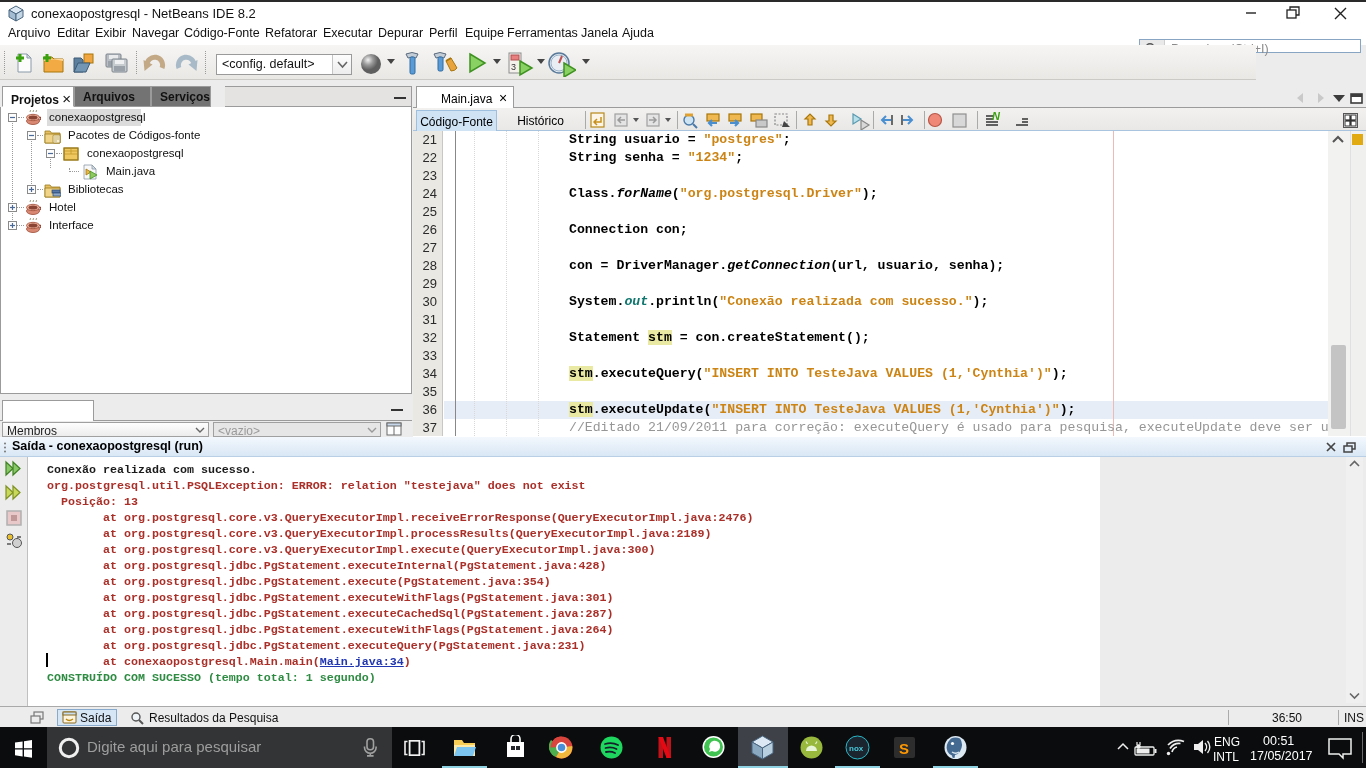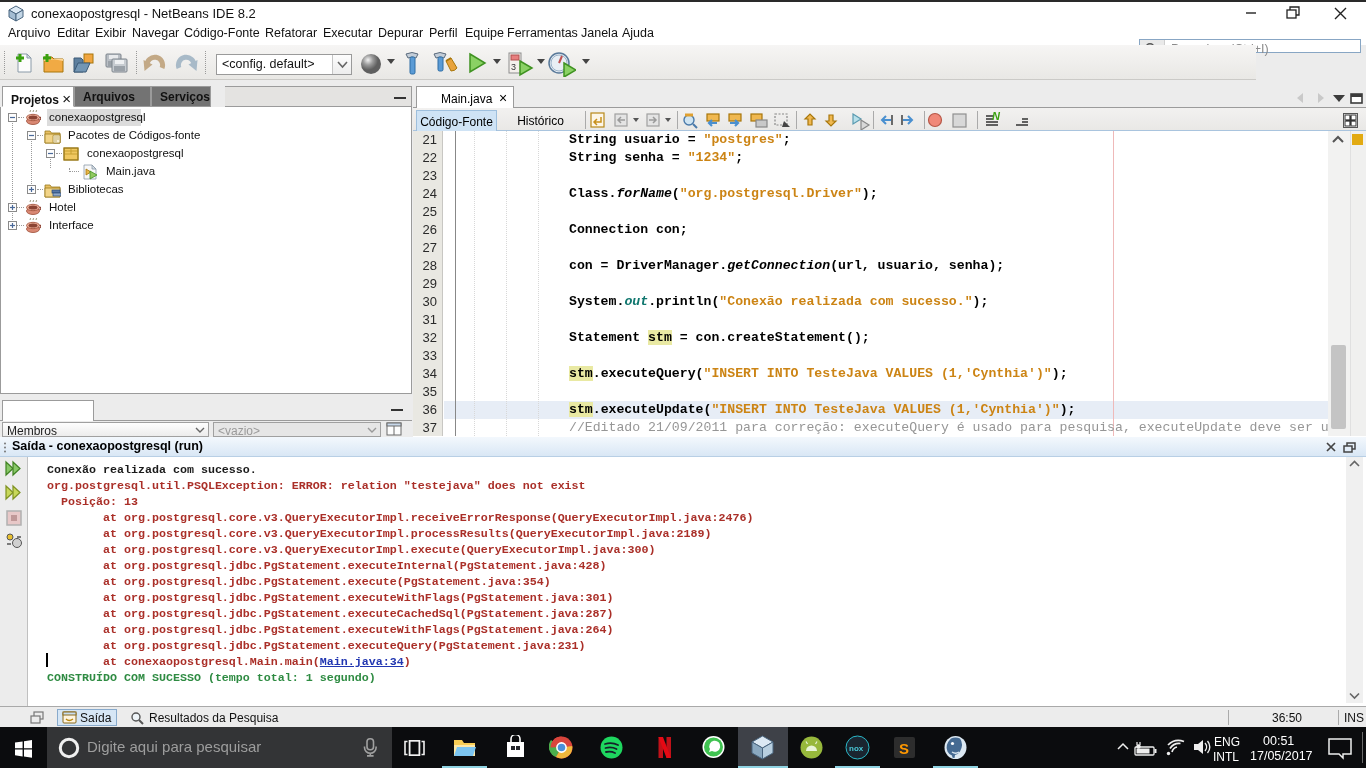--- a/index.html
+++ b/index.html
@@ -46,21 +46,21 @@
 #code .ln { position:absolute; left:61px; height:18px; }
 .str { color:#cc8414; }
 .cmt { color:#969696; font-weight:normal; }
 .it { font-style:italic; }
 .grn { color:#0f766e; font-style:italic; }
 .occ { background:#e9e9a3; }
 #curline { position:absolute; left:31px; top:270px; width:884px; height:18px; background:#e7edf6; }
 #redline { position:absolute; left:700px; top:0; width:1px; height:305px; background:#efb9b9; }
 #edscroll { position:absolute; left:915px; top:0; width:22px; height:305px; background:#f2f2f1; }
 #edstripe { position:absolute; left:937px; top:0; width:16px; height:305px; background:#f0f0ef; border-left:1px solid #e0e0e0;}
-#output { left:0; top:437px; width:1366px; height:269px; background:#fff; }
+#output { left:0; top:437px; width:1100px; height:269px; background:#fff; }
 #outtitle { position:absolute; left:0; top:0; width:1366px; height:20px; background:linear-gradient(#f3f8fd,#d9e7f5); border-bottom:1px solid #b8cfe5; font-size:12.5px; font-weight:bold; padding:2px 0 0 12px; }
 #outside { position:absolute; left:0; top:20px; width:28px; height:249px; background:#ececec; border-right:1px solid #c0c0c0; }
 #outtext { position:absolute; left:47px; top:25px; font-size:11.67px; line-height:16px; white-space:pre; color:#1a1a1a; font-family:"Liberation Mono", monospace; font-weight:bold; }
 .err { color:#aa2f28;margin-top:18px; }
 .ok { color:#2e8b42; }
 .lnk { color:#2136b1; text-decoration:underline; }
 #outscroll { position:absolute; left:1346px; top:20px; width:17px; height:246px; background:#f0f0f0; }
 #statusrow { left:0; top:706px; width:1366px; height:21px; background:#ececec; border-top:1px solid #a9a9a9; font-size:12px; }
 #taskbar { left:0; top:727px; width:1366px; height:41px; background:#0b0c0e; }
 #tsearch { position:absolute; left:47px; top:0px; width:345px; height:41px; background:#333436; color:#9d9d9d; font-size:15px; }

